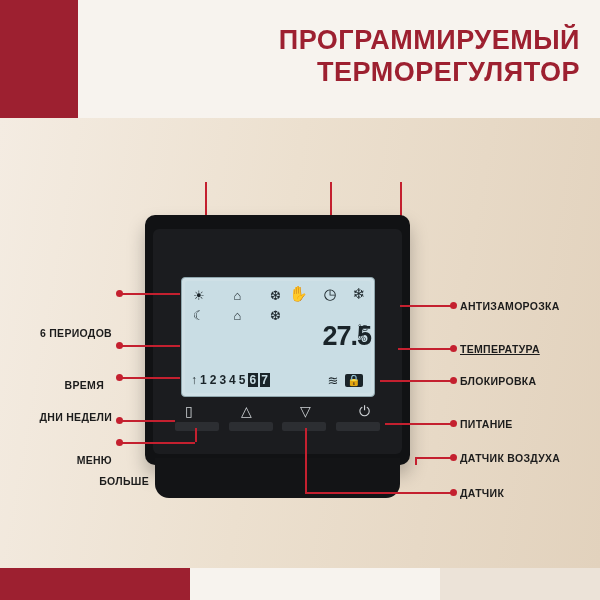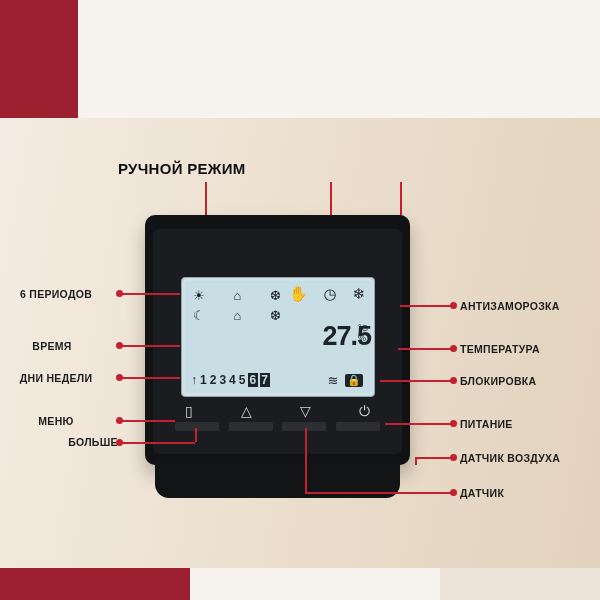--- a/index.html
+++ b/index.html
@@ -46,41 +46,44 @@
   .bottom-right{position:absolute;right:8px;bottom:5px;display:flex;gap:7px;align-items:center;font-size:13px;}
   .lockbox{background:#1a2429;color:#c9dde4;font-size:11px;padding:0 2px;border-radius:2px;}
 
   
   .btn-icons{position:absolute;left:40px;top:188px;width:185px;display:flex;justify-content:space-between;color:#cfd3d6;font-size:14px;}
   .btn-pads{position:absolute;left:30px;top:207px;width:205px;display:flex;justify-content:space-between;}
   .pad{width:44px;height:9px;background:#2c2e32;border-radius:2px;}
 
   
   .lbl{position:absolute;font-size:10.5px;font-weight:bold;color:#1c1c1c;letter-spacing:.3px;white-space:nowrap;}
-  .lbl-r{text-align:center;}
+  .lbl-r{text-align:right;margin-top:39px;}
   .top-lbl{position:absolute;font-size:15px;font-weight:bold;color:#111;letter-spacing:.3px;white-space:nowrap;}
 
   
   .line{position:absolute;background:#c4202f;height:1.5px;}
   .vline{position:absolute;background:#c4202f;width:1.5px;}
   .dot{position:absolute;width:7px;height:7px;border-radius:50%;background:#c4202f;}
 </style>
 </head>
 <body>
 
 <div class="page">
 
   <div class="banner">
     <div class="banner-bar"></div>
     <div class="banner-bar2"></div>
+    <div class="banner-title">
+      <div>ПРОГРАММИРУЕМЫЙ</div>
+      <div>ТЕРМОРЕГУЛЯТОР</div>
+    </div>
   </div>
 
   <div class="stage"></div>
 
-  <div class="top-lbl" style="left:118px;top:160px;">РУЧНОЙ РЕЖИМ</div>
 
   <div class="vline" style="left:205px;top:182px;height:34px;"></div>
   <div class="line" style="left:205px;top:216px;width:85px;"></div>
   <div class="vline" style="left:290px;top:216px;height:64px;"></div>
   <div class="vline" style="left:330px;top:182px;height:98px;"></div>
   <div class="vline" style="left:400px;top:182px;height:36px;"></div>
 
   <div class="device">
     <div class="frame">
       <div class="frame-inner"></div>
@@ -169,21 +172,21 @@
 
   <div class="lbl lbl-r" style="left:0;top:436px;width:112px;padding-left:37px;">БОЛЬШЕ</div>
   <div class="line" style="left:120px;top:442px;width:75px;"></div>
   <div class="vline" style="left:195px;top:428px;height:14px;"></div>
   <div class="dot" style="left:116px;top:439px;"></div>
 
   <div class="lbl" style="left:460px;top:300px;text-align:right;">АНТИЗАМОРОЗКА</div>
   <div class="line" style="left:400px;top:305px;width:52px;"></div>
   <div class="dot" style="left:450px;top:302px;"></div>
 
-  <div class="lbl" style="left:460px;top:343px;">ТЕМПЕРАТУРА</div>
+  <div class="lbl" style="left:460px;top:343px;text-decoration:underline;">ТЕМПЕРАТУРА</div>
   <div class="line" style="left:398px;top:348px;width:54px;"></div>
   <div class="dot" style="left:450px;top:345px;"></div>
 
   <div class="lbl" style="left:460px;top:375px;">БЛОКИРОВКА</div>
   <div class="line" style="left:380px;top:380px;width:72px;"></div>
   <div class="dot" style="left:450px;top:377px;"></div>
 
   <div class="lbl" style="left:460px;top:418px;">ПИТАНИЕ</div>
   <div class="line" style="left:385px;top:423px;width:67px;"></div>
   <div class="dot" style="left:450px;top:420px;"></div>

